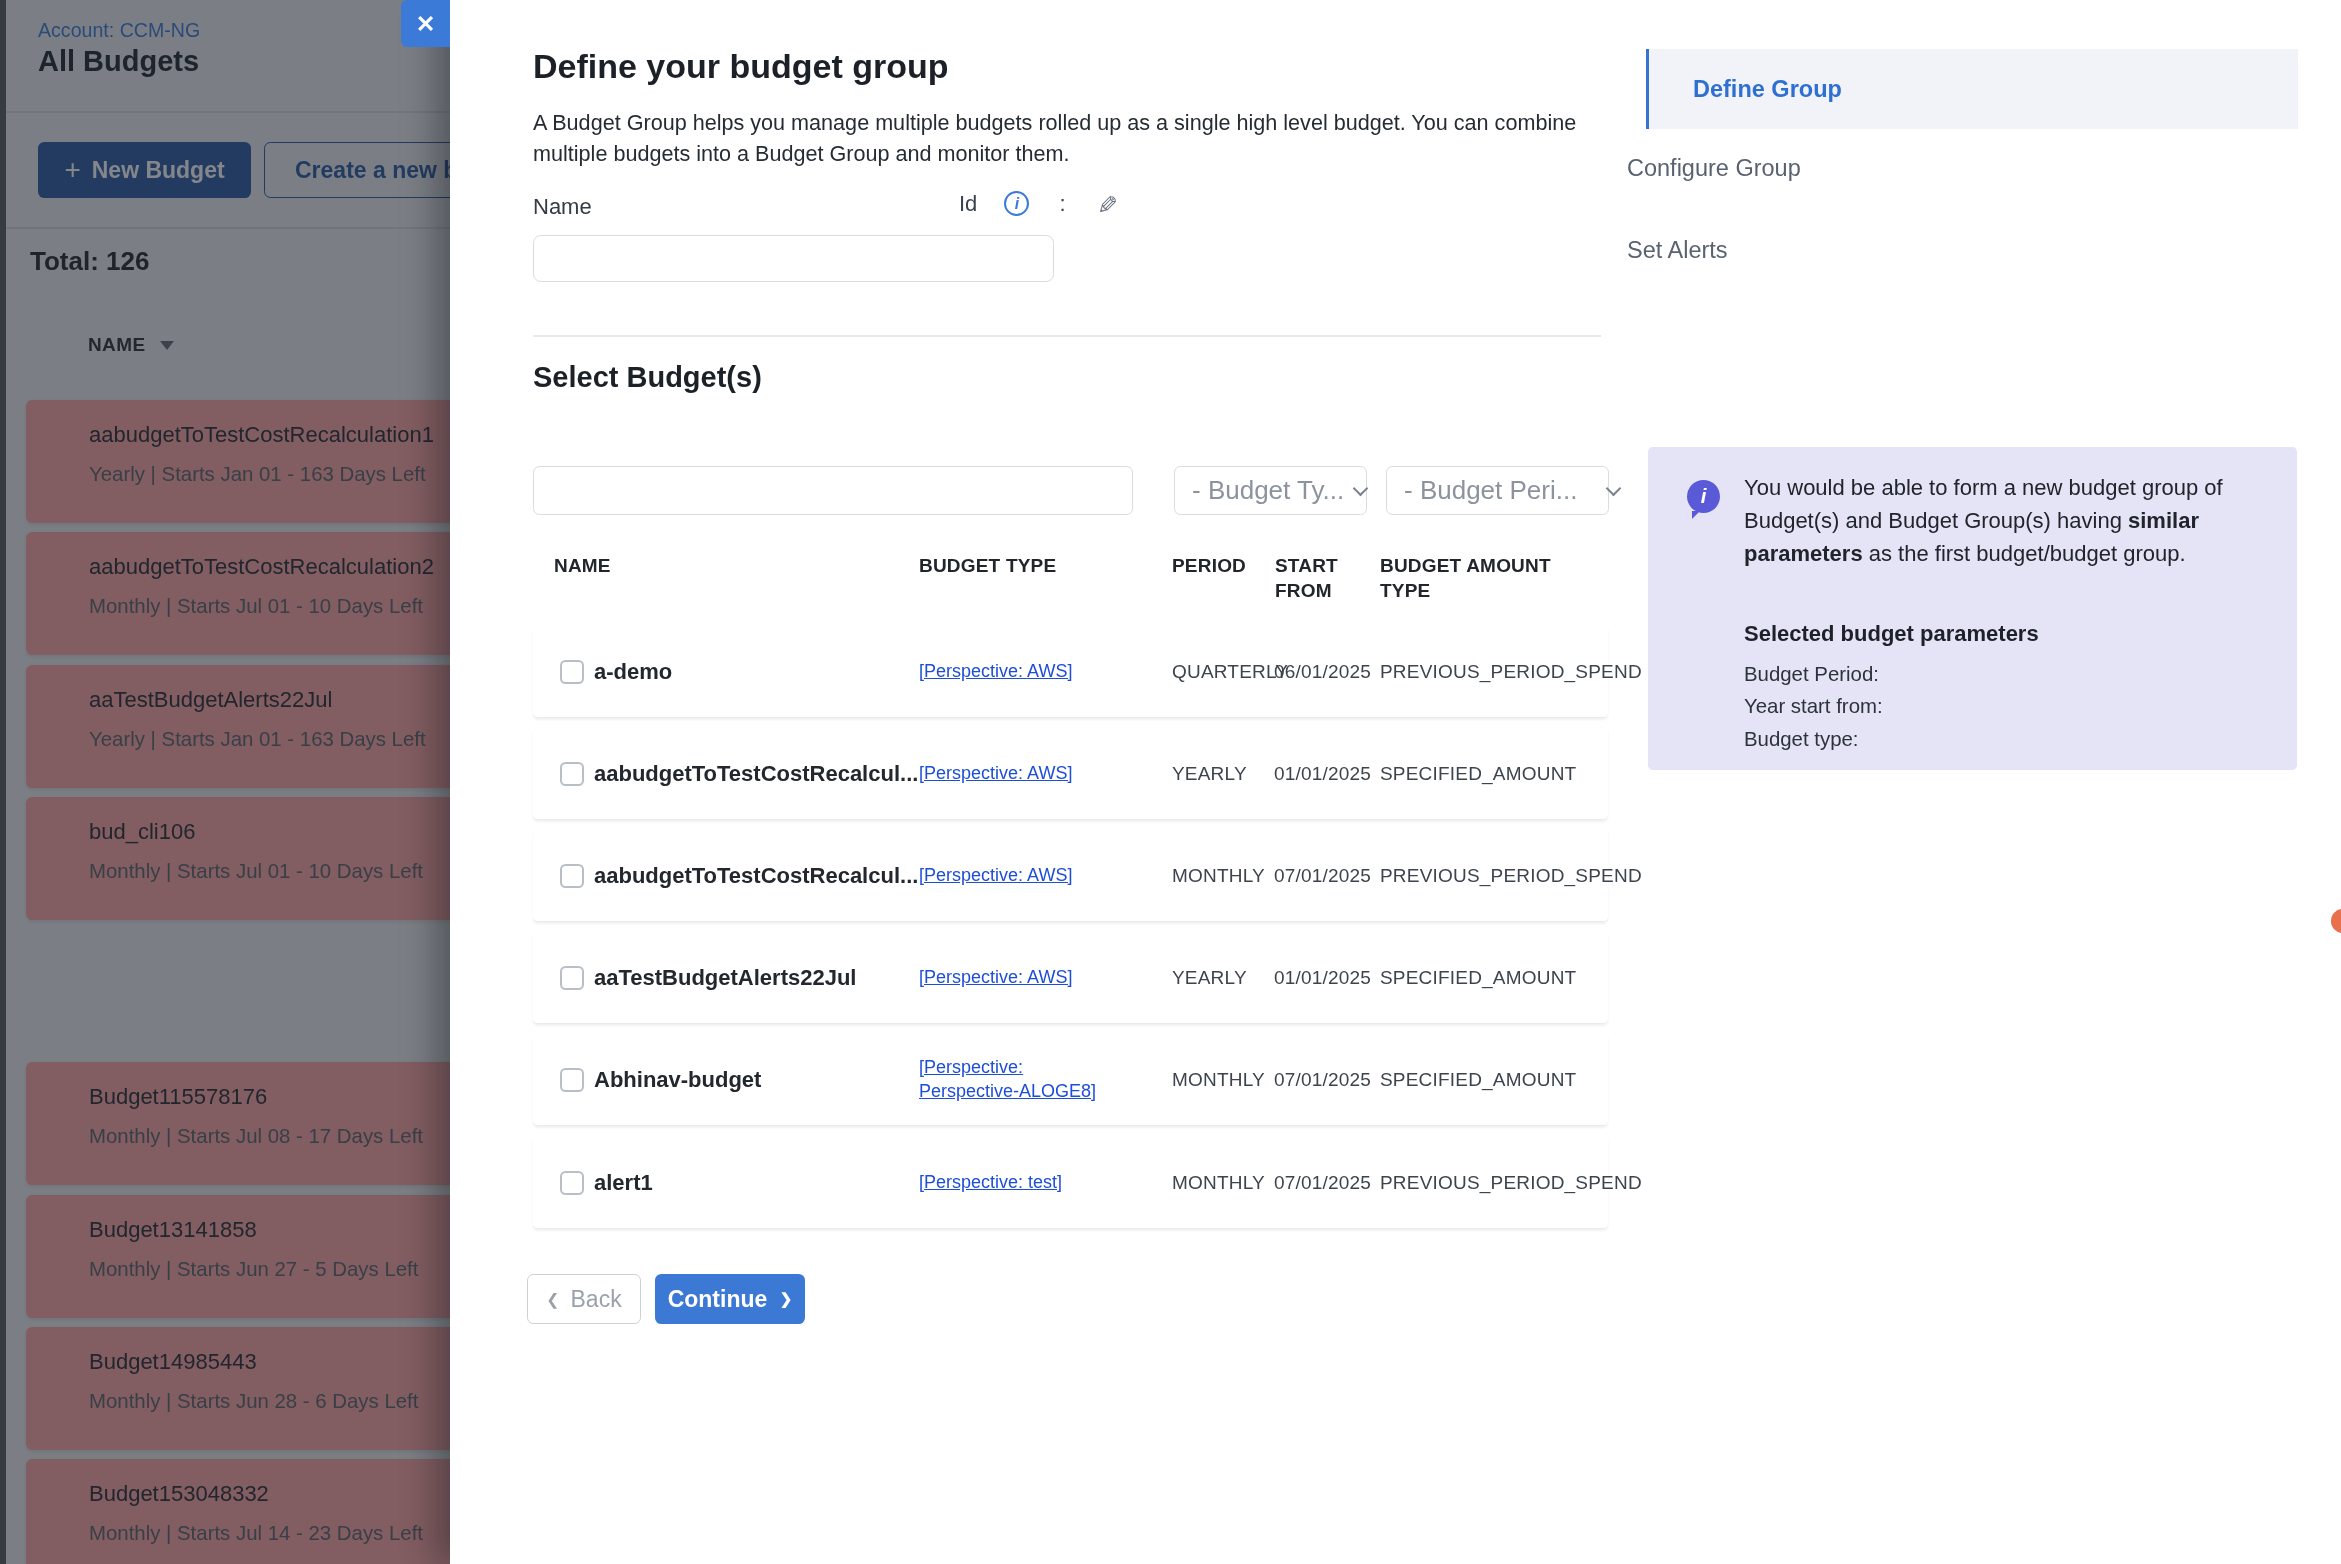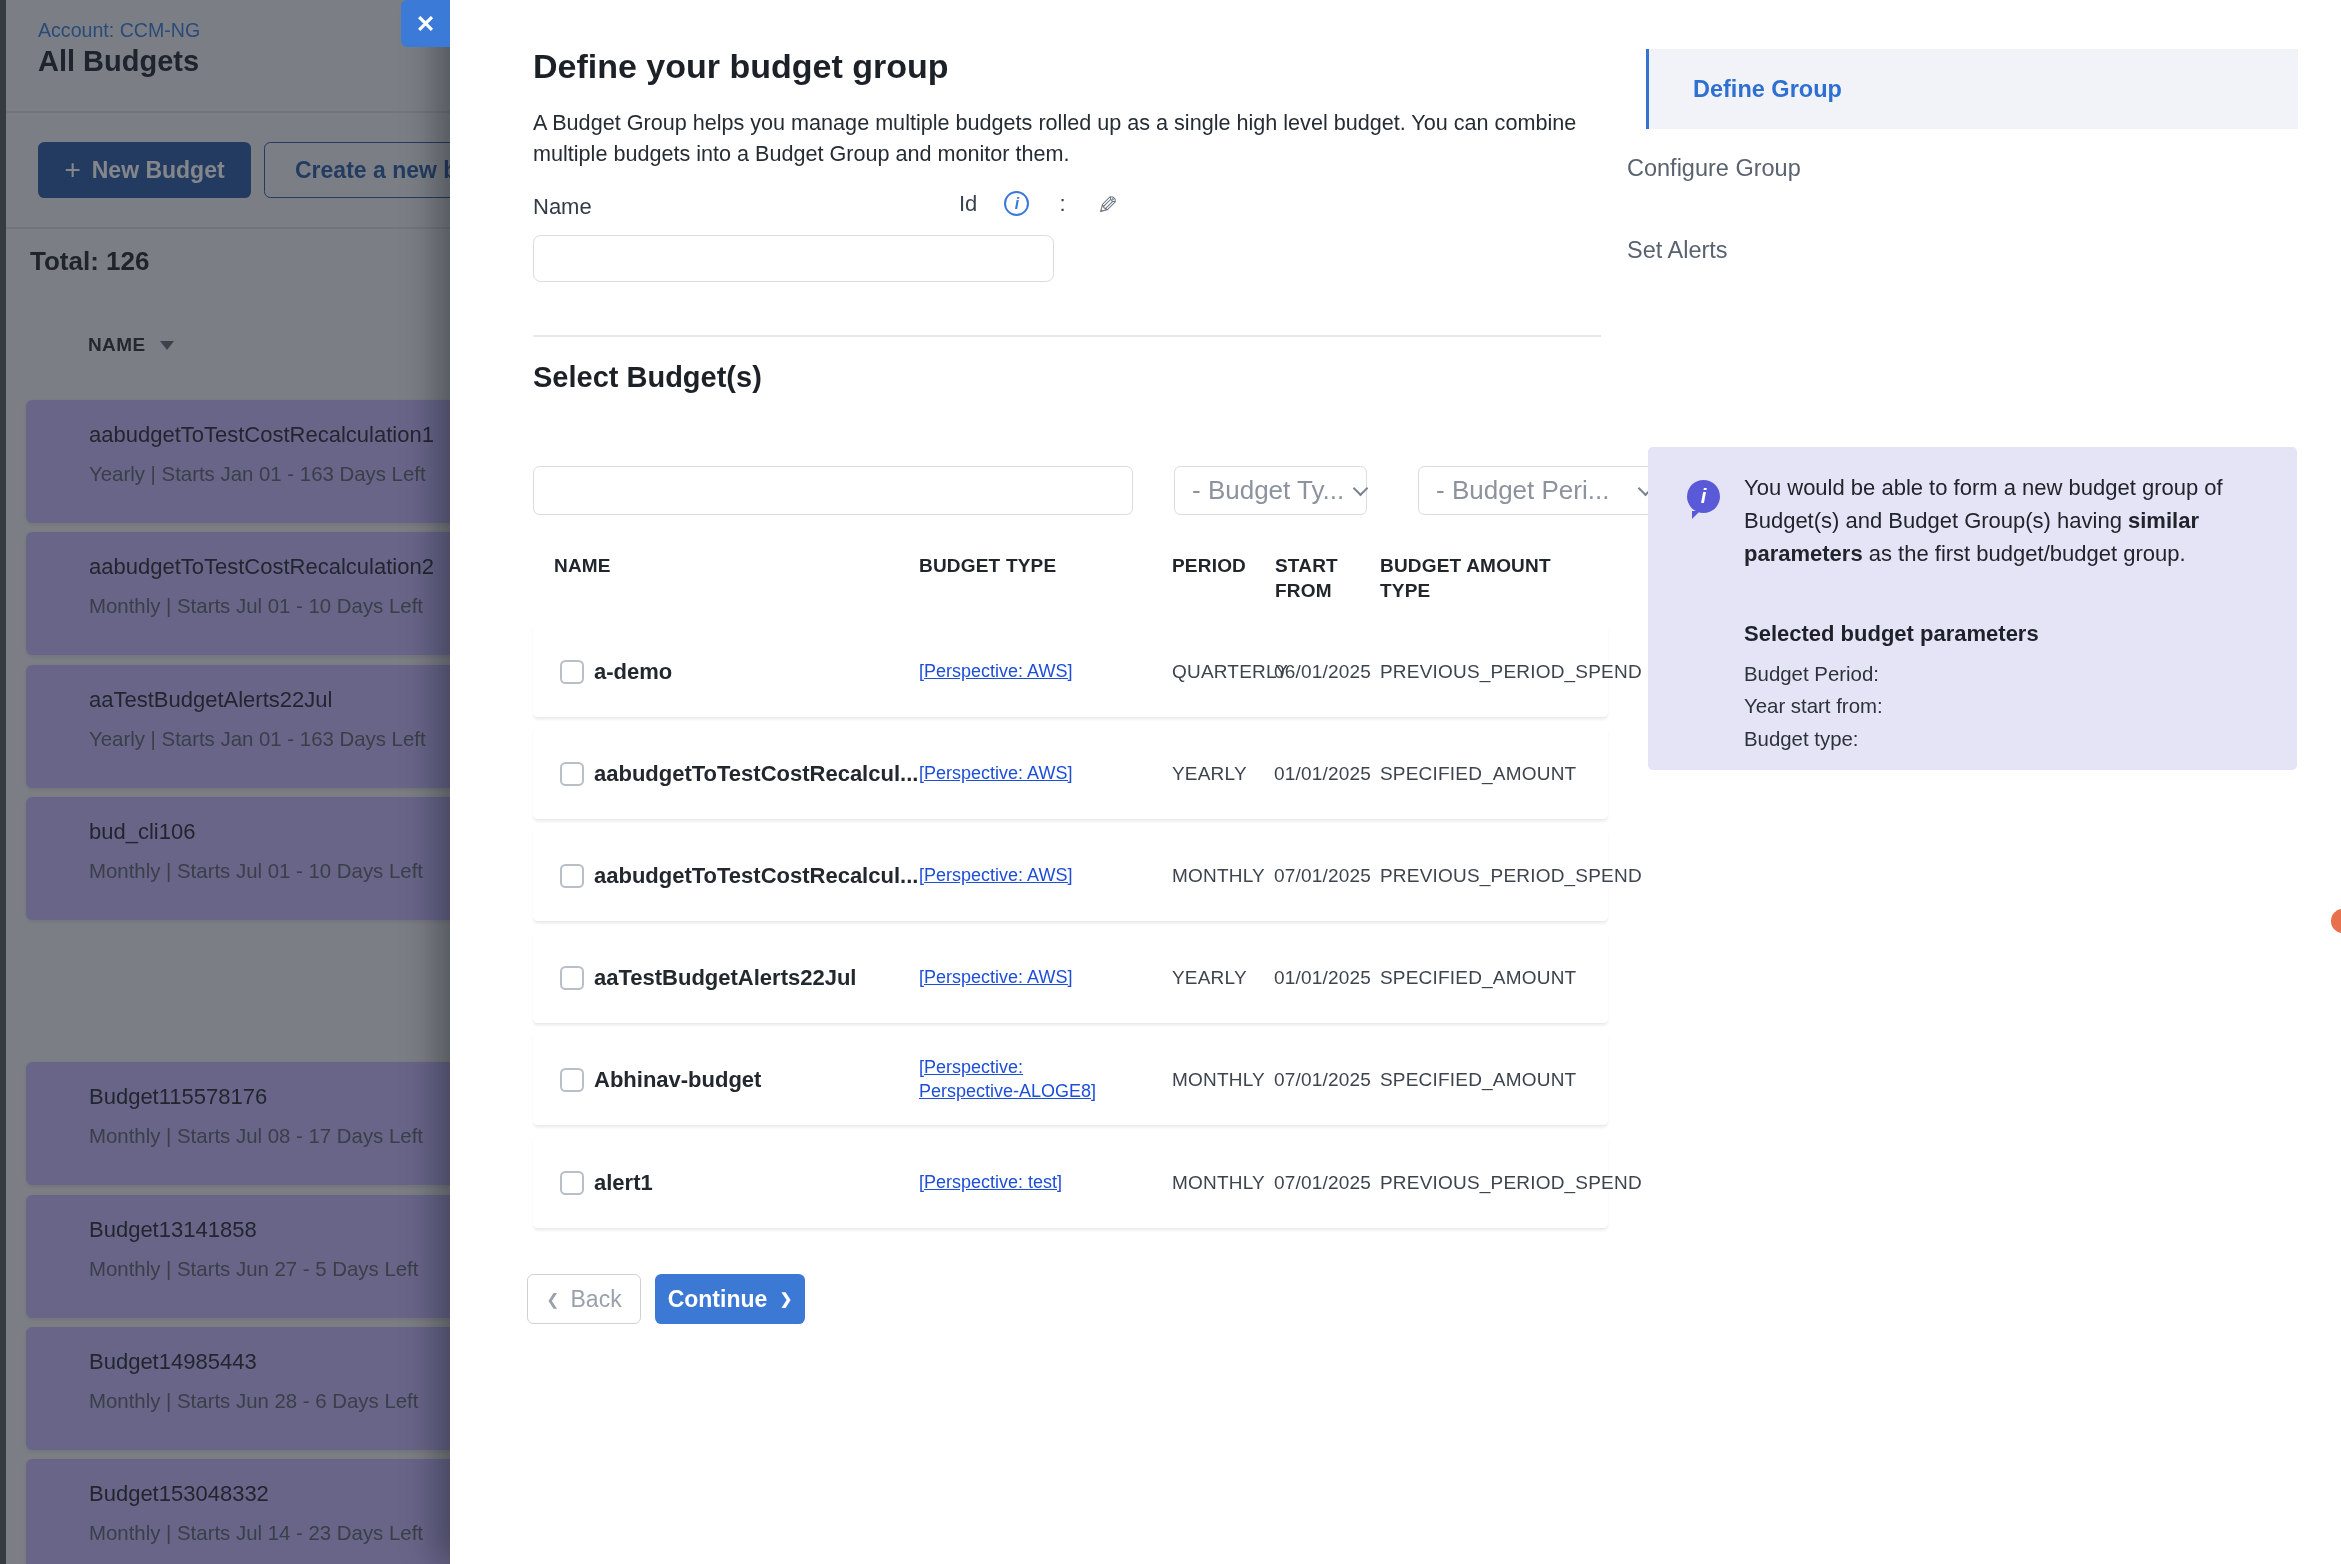--- a/index.html
+++ b/index.html
@@ -14,21 +14,21 @@
   .lp-div1 { position:absolute; left:0; top:111px; width:100%; height:1.6px; background:#d9dce1; }
   .lp-div2 { position:absolute; left:0; top:227px; width:100%; height:1.6px; background:#d9dce1; }
   .btn-new-budget { position:absolute; left:38px; top:142px; width:213px; height:56px; background:#2a5aa5; border-radius:6.3px;
     color:#ffffff; font-size:23px; font-weight:600; display:flex; align-items:center; justify-content:center; gap:11px; }
   .btn-new-budget .plus { font-size:28px; font-weight:400; line-height:1; }
   .btn-create-group { position:absolute; left:264px; top:142px; width:243px; height:56px; border:1.6px solid #2a5aa5; border-radius:6.3px;
     color:#2a5aa5; font-size:23px; font-weight:600; display:flex; align-items:center; padding-left:30px; white-space:nowrap; overflow:hidden; }
   .lp-total { position:absolute; left:30px; top:246px; font-size:26px; font-weight:700; color:#22272e; }
   .lp-colhead { position:absolute; left:88px; top:334px; font-size:19px; font-weight:700; color:#2b3037; display:flex; align-items:center; gap:14px; letter-spacing:0.4px; }
   .sort-caret { width:0; height:0; border-left:7.8px solid transparent; border-right:7.8px solid transparent; border-top:9.4px solid #636971; }
-  .lp-card { position:absolute; left:26px; width:439px; height:123px; background:#c4b5fd; border-radius:6.3px; box-shadow:0 1.6px 4.7px rgba(20,25,32,0.10); }
+  .lp-card { position:absolute; left:26px; width:439px; height:123px; background:#fca5a5; border-radius:6.3px; box-shadow:0 1.6px 4.7px rgba(20,25,32,0.10); }
   .lp-card .bname { position:absolute; left:63px; top:22px; font-size:22px; font-weight:500; color:#262b33; white-space:nowrap; }
   .lp-card .bmeta { position:absolute; left:63px; top:63px; font-size:20.4px; color:#5b626c; white-space:nowrap; }
   #left-overlay { position:absolute; left:0; top:0; width:450px; height:100%; background:rgba(30,34,41,0.55); z-index:50; }
   #left-edge { position:absolute; left:0; top:0; width:6.3px; height:100%; background:#363b42; z-index:60; }
 
   
   #modal { position:absolute; left:450px; top:0; right:0; bottom:0; background:#ffffff; box-shadow:-14px 0 31px rgba(10,14,20,0.35); z-index:100; }
   #close-btn { position:absolute; left:401px; top:0; width:49px; height:47px; background:#3b7ad6; border-radius:6.3px 0 0 6.3px;
     display:flex; align-items:center; justify-content:center; color:#ffffff; font-size:23.5px; font-weight:700; z-index:110; cursor:pointer; }
   .m-title { position:absolute; left:83px; top:47px; font-size:34px; font-weight:700; color:#1c2128; }
@@ -41,21 +41,21 @@
   .m-id-colon { font-size:22px; color:#3a424d; margin-left:3.1px; }
   .pencil { font-size:25px; color:#6a7280; margin-left:4.7px; transform:scaleX(-1); display:inline-block; }
   .m-name-input { position:absolute; left:83px; top:235px; width:521px; height:47px; border:1.6px solid #d9dce2; border-radius:7.8px; background:#fff; font-size:22px; padding:0 15.7px; color:#22272e; }
   .m-div { position:absolute; left:83px; top:335px; width:1068px; height:1.6px; background:#e6e8ec; }
   .m-section-title { position:absolute; left:83px; top:361px; font-size:29px; font-weight:700; color:#1c2128; }
   .m-selected-label { position:absolute; left:83px; top:426px; font-size:21px; color:#343b45;margin-top:42px; }
   .m-search-input { position:absolute; left:83px; top:466px; width:600px; height:49px; border:1.6px solid #d9dce2; border-radius:6.3px; background:#fff; font-size:22px; padding:0 15.7px; color:#22272e; }
   .m-select { position:absolute; top:466px; height:49px; border:1.6px solid #d9dce2; border-radius:6.3px; background:#fff;
     display:flex; align-items:center; justify-content:space-between; padding:0 17px; color:#8d939e; font-size:26px; cursor:pointer; white-space:nowrap; }
   #dd-type { left:724px; width:193px; }
-  #dd-period { left:968px; width:249px;gap:20px; }
+  #dd-period { left:936px; width:223px;gap:20px; }
   .dd-caret { width:11px; height:11px; border-right:2.4px solid #7c838d; border-bottom:2.4px solid #7c838d; transform:rotate(45deg); margin-top:-4.7px; flex:0 0 auto; margin-left:11px; }
 
   .th { position:absolute; top:553px; font-size:19px; font-weight:700; color:#21262d; line-height:25px; letter-spacing:0.2px; }
   .th-name { left:104px; } .th-type { left:469px; } .th-period { left:722px; } .th-start { left:825px; width:94px; } .th-amount { left:930px; width:196px; }
 
   .trow { position:absolute; left:83px; width:1075px; height:92px; background:#ffffff; border-bottom:1.6px solid #e8eaee;
     border-radius:4.7px; box-shadow:0 1.6px 2.4px rgba(16,24,40,0.06); }
   .cell { position:absolute; top:0; bottom:0; display:flex; align-items:center; }
   .c-check { left:27px; } .c-name { left:61px; } .c-type { left:386px; width:188px; } .c-period { left:639px; } .c-start { left:741px; } .c-amount { left:847px; }
   .checkbox { width:24px; height:24px; border:2px solid #b9bfc7; border-radius:5.5px; background:#fff; cursor:pointer; }

